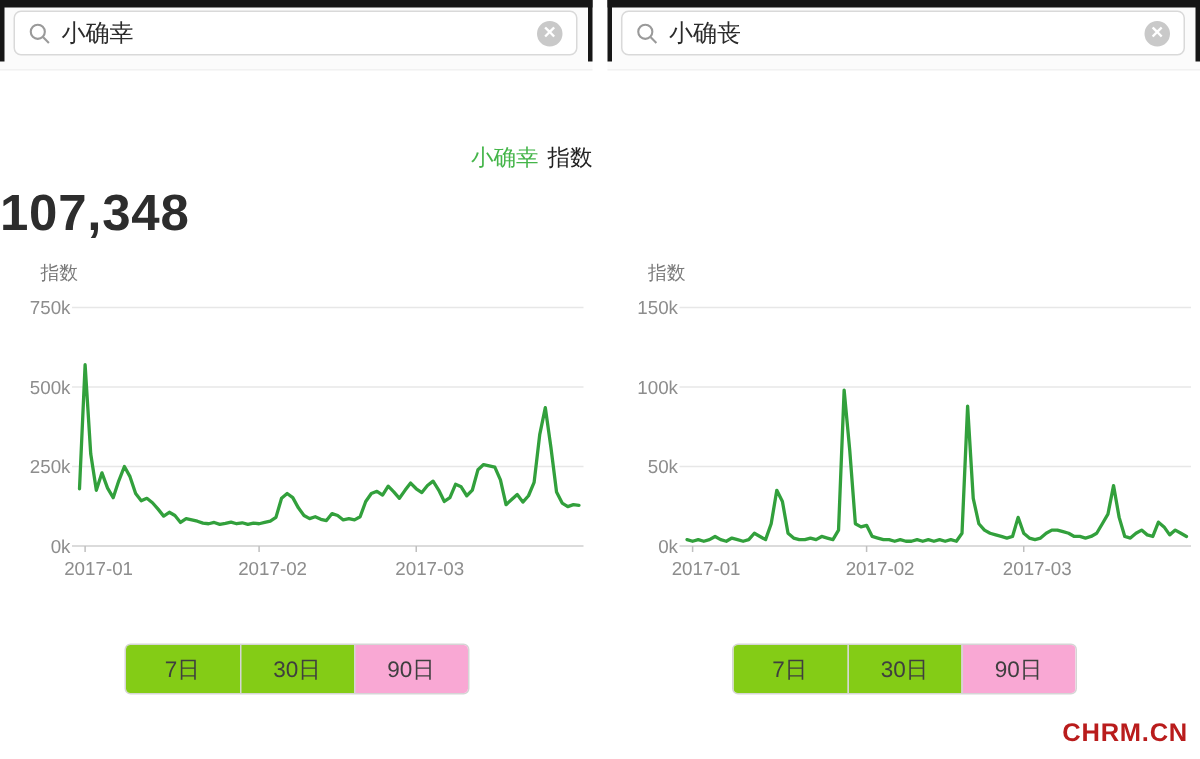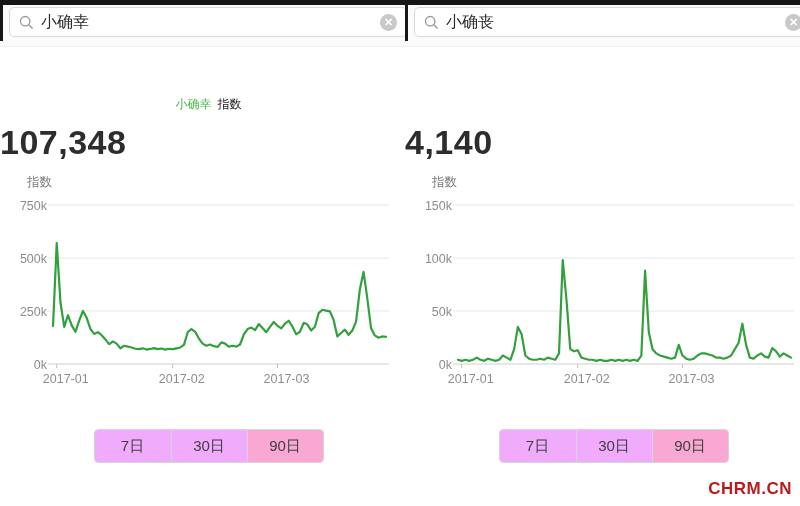--- a/index.html
+++ b/index.html
@@ -1,49 +1,49 @@
 <!DOCTYPE html>
 <html><head>
 <meta charset="utf-8">
 <style>
   html,body{margin:0;padding:0;}
   body{
     width:800px;height:506px;position:relative;overflow:hidden;
     background:#ffffff;font-family:"Liberation Sans",sans-serif;
   }
-  .panel{position:absolute;top:0;width:395px;height:506px;background:#fff;padding-left:22px;}
+  .panel{position:absolute;top:0;width:395px;height:506px;background:#fff;}
   #panel-left{left:0;}
   #panel-right{left:405px;}
   .topbar{position:absolute;top:0;left:0;right:0;height:5px;background:#161616;}
   .edge{position:absolute;top:0;width:3px;height:41px;background:#161616;}
   .edge.l{left:0;} .edge.r{right:0;}
   .header{position:absolute;top:0;left:0;right:0;height:46px;background:#fbfbfb;border-bottom:1px solid #f1f1f1;}
   .search{
     position:absolute;top:7px;left:9px;right:10px;height:30px;box-sizing:border-box;
     background:#fff;border:1px solid #d9d9d9;border-radius:5px;
     display:flex;align-items:center;padding:0 9px;
   }
   .search .query{flex:1;margin-left:7px;font-size:16px;color:#2b2b2b;white-space:nowrap;overflow:hidden;}
   .clear-btn{
     flex:0 0 auto;width:17px;height:17px;border-radius:50%;background:#c9c9c9;
     color:#fff;font-size:11px;line-height:17px;text-align:center;font-weight:bold;
   }
-  .title{position:absolute;top:96px;left:0;width:100%;text-align:center;font-size:12px;color:#222;}
+  .title{position:absolute;top:96px;left:0;width:100%;text-align:right;font-size:15px;color:#222;}
   .title .kw{color:#44b549;margin-right:6px;}
   .big-number{
     position:absolute;top:123px;left:0;width:100%;
     font-size:34px;font-weight:bold;color:#2d2d2d;letter-spacing:0.5px;
   }
   .chart{position:absolute;top:168px;left:0;width:395px;height:232px;}
   .seg{
     position:absolute;top:429px;left:50%;transform:translateX(-50%);
     display:flex;border:1px solid #d5d5d5;border-radius:4px;overflow:hidden;background:#fff;
   }
   .seg button{
-    width:76px;height:32px;border:none;margin:0;padding:0;background:#f0abfc;
+    width:76px;height:32px;border:none;margin:0;padding:0;background:#84cc16;
     font-size:15px;color:#3f3f3f;font-family:"Liberation Sans",sans-serif;
     border-left:1px solid #d5d5d5;cursor:pointer;
   }
   .seg button:first-child{border-left:none;}
   .seg button.selected{background:#f9a8d4;}
   .watermark{
     position:absolute;right:8px;bottom:7px;font-size:17px;font-weight:bold;
     color:#b91c1c;letter-spacing:0.5px;
   }
 </style>
@@ -98,21 +98,20 @@
   <div class="edge l"></div>
   <div class="edge r"></div>
   <div class="search">
     <svg width="15" height="15" viewBox="0 0 15 15">
       <circle cx="6.2" cy="6.2" r="4.7" fill="none" stroke="#9a9a9a" stroke-width="1.4"></circle>
       <line x1="9.8" y1="9.8" x2="13.6" y2="13.6" stroke="#9a9a9a" stroke-width="1.4"></line>
     </svg>
     <span class="query">小确丧</span>
     <span class="clear-btn">✕</span>
   </div>
-  <div class="big-number">4,140</div>
   <div class="chart"><svg width="395" height="232" viewBox="0 0 395 232">
         <line x1="48" y1="37" x2="389" y2="37" stroke="#e7e7e7" stroke-width="1"></line>
         <text x="47" y="41.5" text-anchor="end" font-size="12.5" fill="#8d8d8d" font-family="&quot;Liberation Sans&quot;,sans-serif">150k</text>
         <line x1="48" y1="90" x2="389" y2="90" stroke="#e7e7e7" stroke-width="1"></line>
         <text x="47" y="94.5" text-anchor="end" font-size="12.5" fill="#8d8d8d" font-family="&quot;Liberation Sans&quot;,sans-serif">100k</text>
         <line x1="48" y1="143" x2="389" y2="143" stroke="#e7e7e7" stroke-width="1"></line>
         <text x="47" y="147.5" text-anchor="end" font-size="12.5" fill="#8d8d8d" font-family="&quot;Liberation Sans&quot;,sans-serif">50k</text>
         <line x1="48" y1="196" x2="389" y2="196" stroke="#cfcfcf" stroke-width="1"></line>
         <text x="47" y="200.5" text-anchor="end" font-size="12.5" fill="#8d8d8d" font-family="&quot;Liberation Sans&quot;,sans-serif">0k</text>
         <text x="27" y="18" font-size="12.5" fill="#7a7a7a" font-family="&quot;Liberation Sans&quot;,sans-serif">指数</text>

